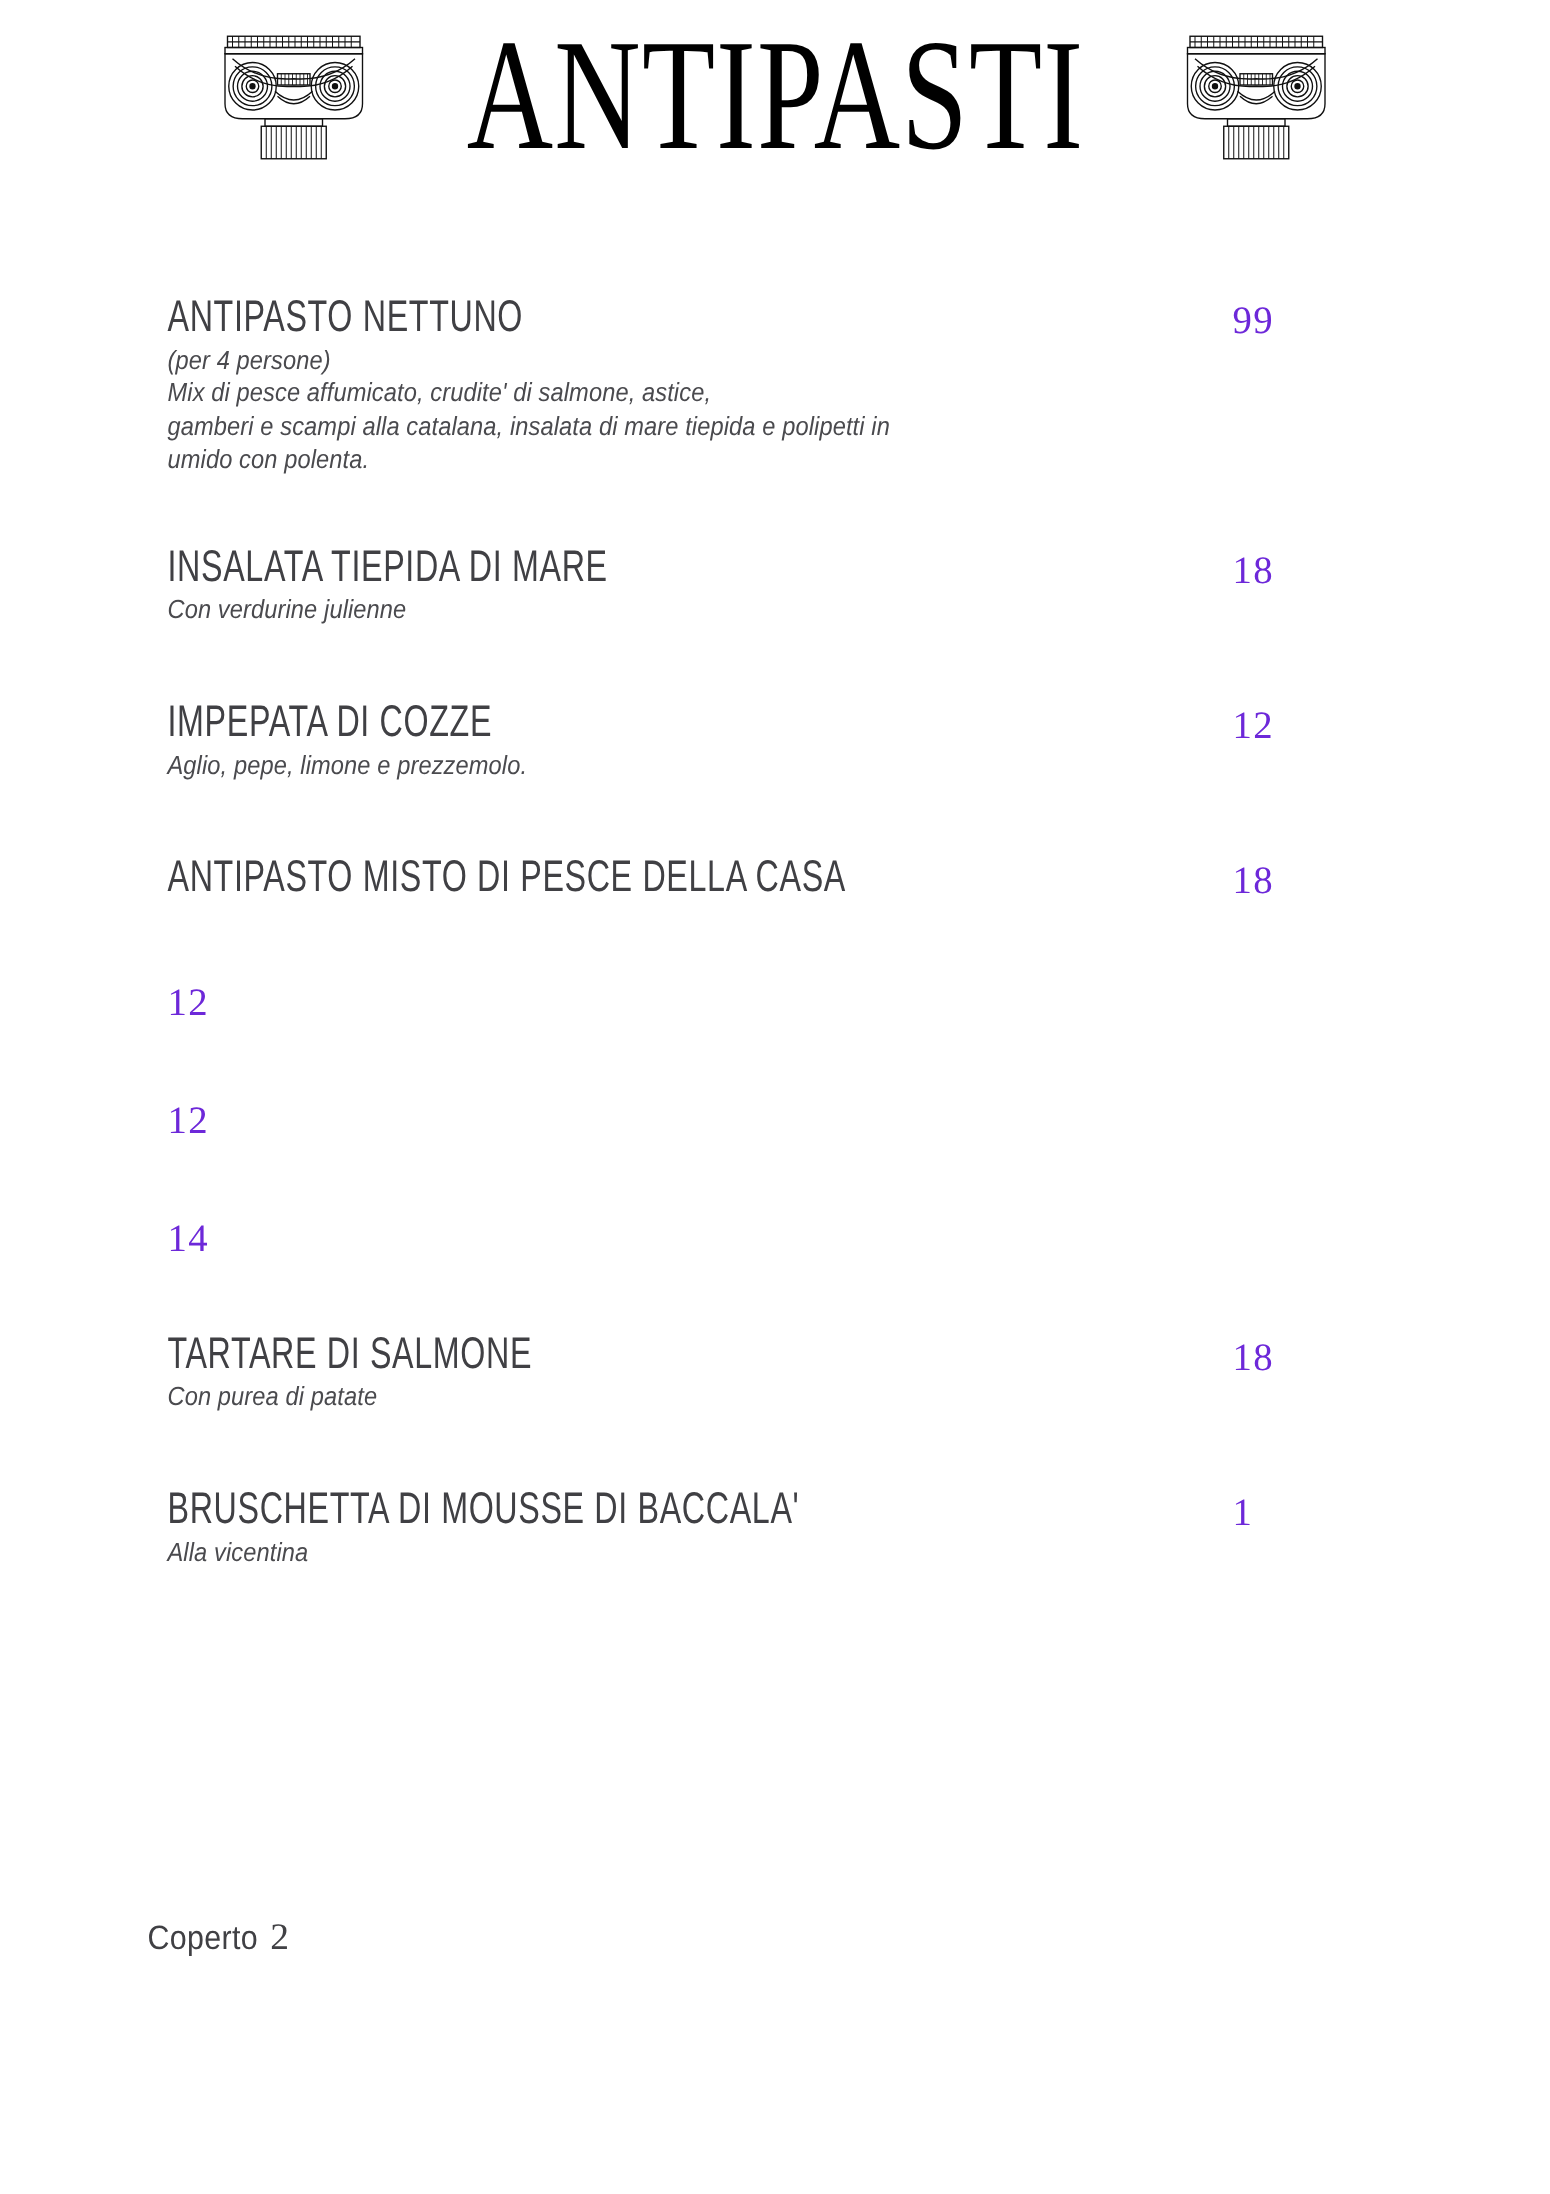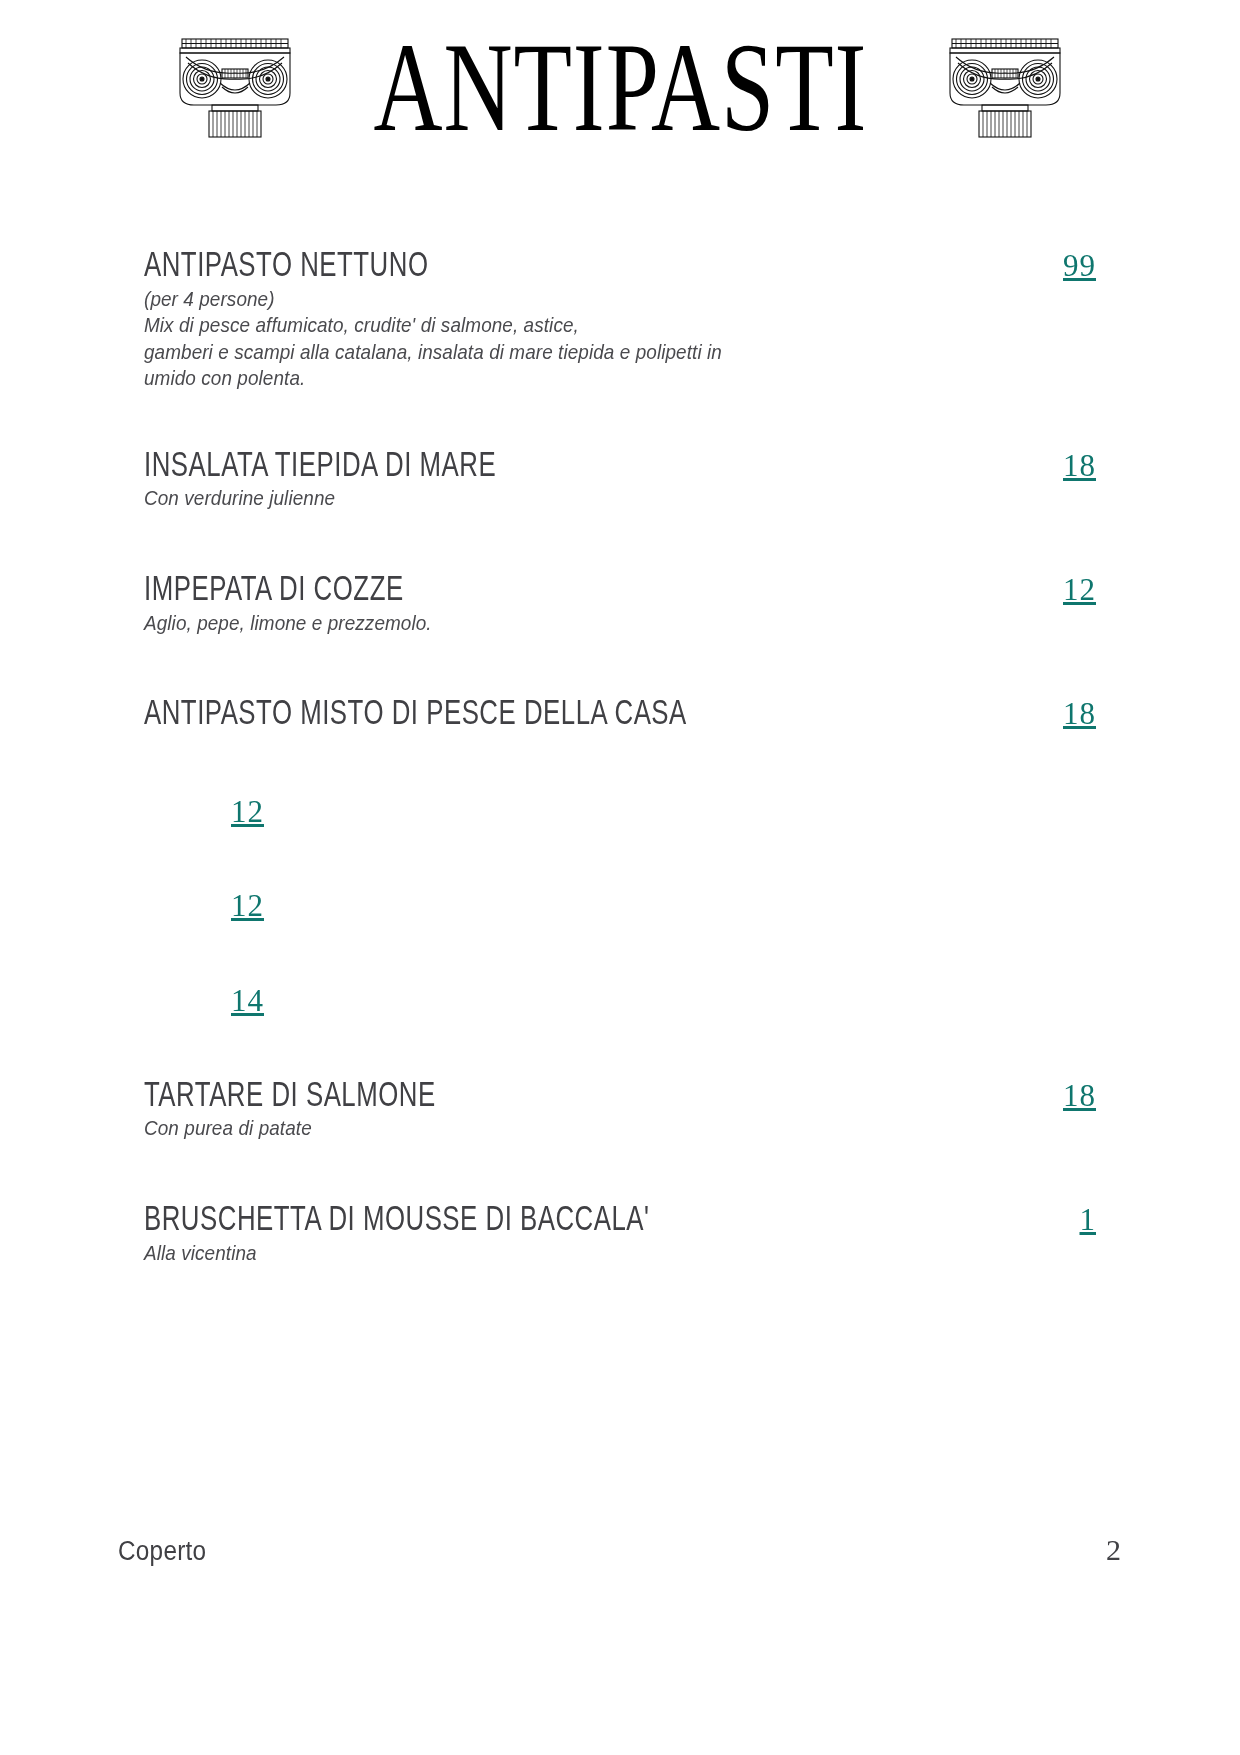--- a/index.html
+++ b/index.html
@@ -13,21 +13,21 @@
     font-family: "Liberation Sans", sans-serif;
     color: #3a3a3c;
     position: relative;
     overflow: hidden;
   }
 
   .page {
     width: 1240px;
     height: 1755px;
     box-sizing: border-box;
-    padding: 10px;
+    padding: 0;
     position: relative;
     background: #fff;
   }
 
   
   .header {
     display: flex;
     align-items: center;
     justify-content: center;
     gap: 52px;
@@ -92,40 +92,36 @@
     line-height: 1.26;
     color: #4a4a4e;
     transform: scaleX(0.90);
     transform-origin: left top;
     white-space: pre-line;
     letter-spacing: 0.1px;
   }
   .item-price {
     flex: 0 0 auto;
     width: 120px;
-    text-align: right;
     font-family: "Liberation Serif", serif;
     font-size: 31px;
     line-height: 1.05;
-    color: #0f766e;
+    color: #6d28d9;
     letter-spacing: 1px;
     padding-top: 2px;
-    text-decoration: underline;
   }
 
   
   .footer {
     position: absolute;
     left: 118px;
     right: 118px;
     bottom: 188px;
     display: flex;
     align-items: baseline;
-    justify-content: space-between;
-    gap: 12px;
   }
   .footer-label {
     font-family: "Liberation Sans", sans-serif;
     font-size: 27px;
     color: #404044;
     transform: scaleX(0.90);
     transform-origin: left center;
     letter-spacing: 0.3px;
   }
   .footer-value {

